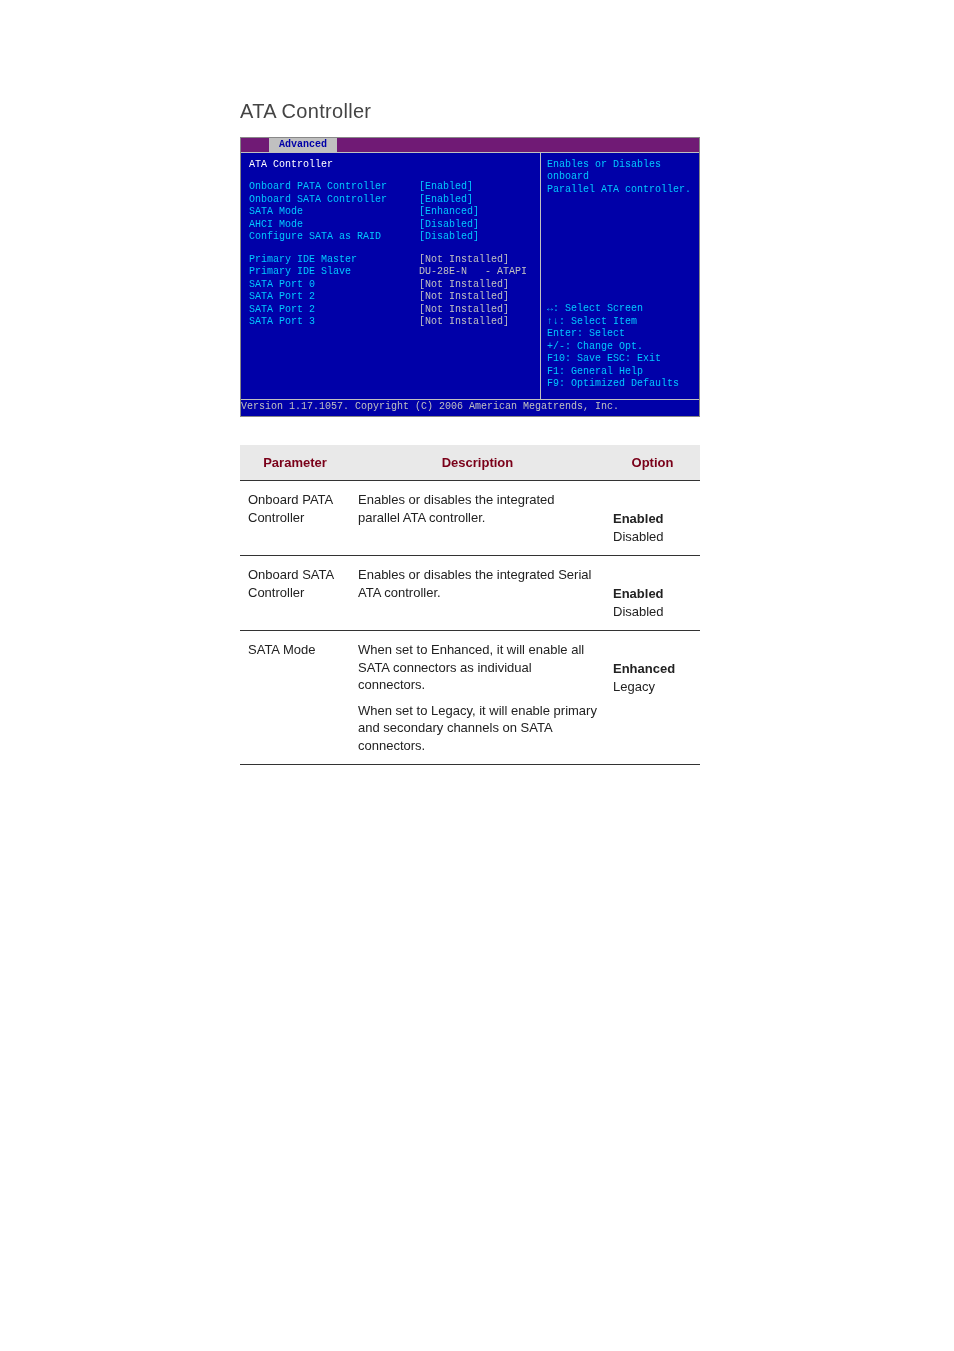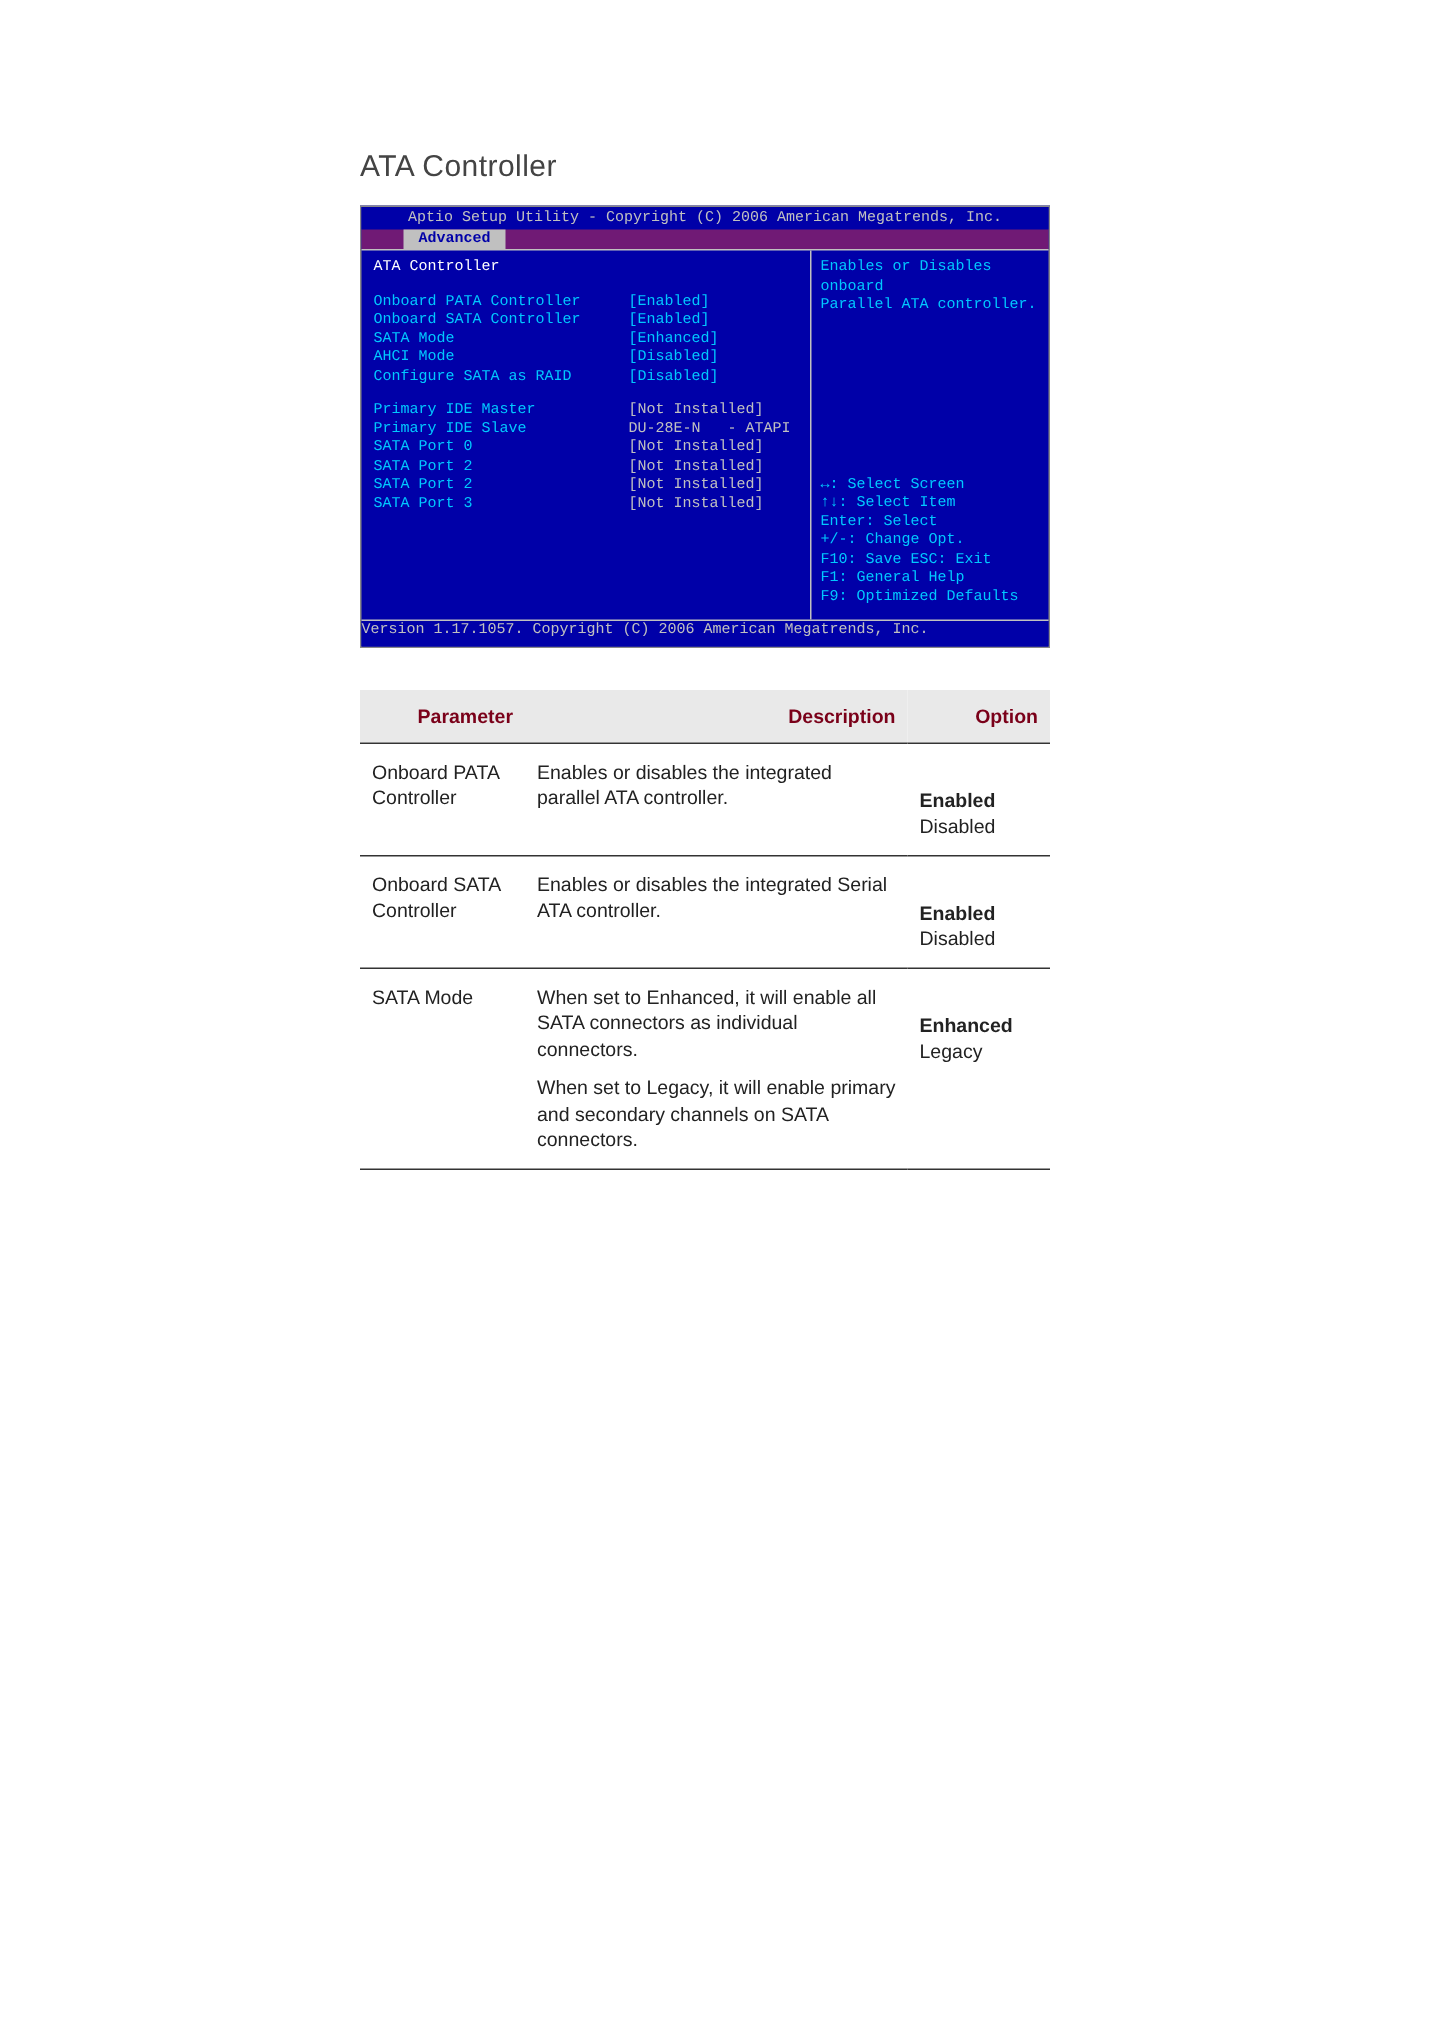--- a/index.html
+++ b/index.html
@@ -98,21 +98,21 @@
   }
   .bios-spacer { height: 10px; }
 
   
   table.opts {
     width: 100%;
     border-collapse: collapse;
     font-size: 13px;
   }
   table.opts thead th {
-    text-align: right;
+    text-align: center;
     font-weight: 700;
     color: #7a0019;
     background: #e9e9e9;
     padding: 10px 8px;
     border-bottom: 1px solid #333;
   }
   table.opts td {
     vertical-align: top;
     padding: 10px 8px;
     border-bottom: 1px solid #333;
@@ -127,23 +127,20 @@
 </head>
 <body>
 
 <div class="page">
 
 
   <div class="section-title">ATA Controller</div>
 
 
   <div class="bios">
-    <div class="bios-header">
-      <span>Aptio Setup Utility - Copyright (C) 2006 American Megatrends, Inc.</span>
-    </div>
     <div style="background:#701a75;">
       <span class="bios-tab">Advanced</span>
     </div>
     <div class="bios-body">
       <div class="bios-left">
         <div class="sel">ATA Controller</div>
         <div class="bios-spacer"></div>
 
         <div class="bios-row hl">
             <span class="bios-label">Onboard PATA Controller</span>

